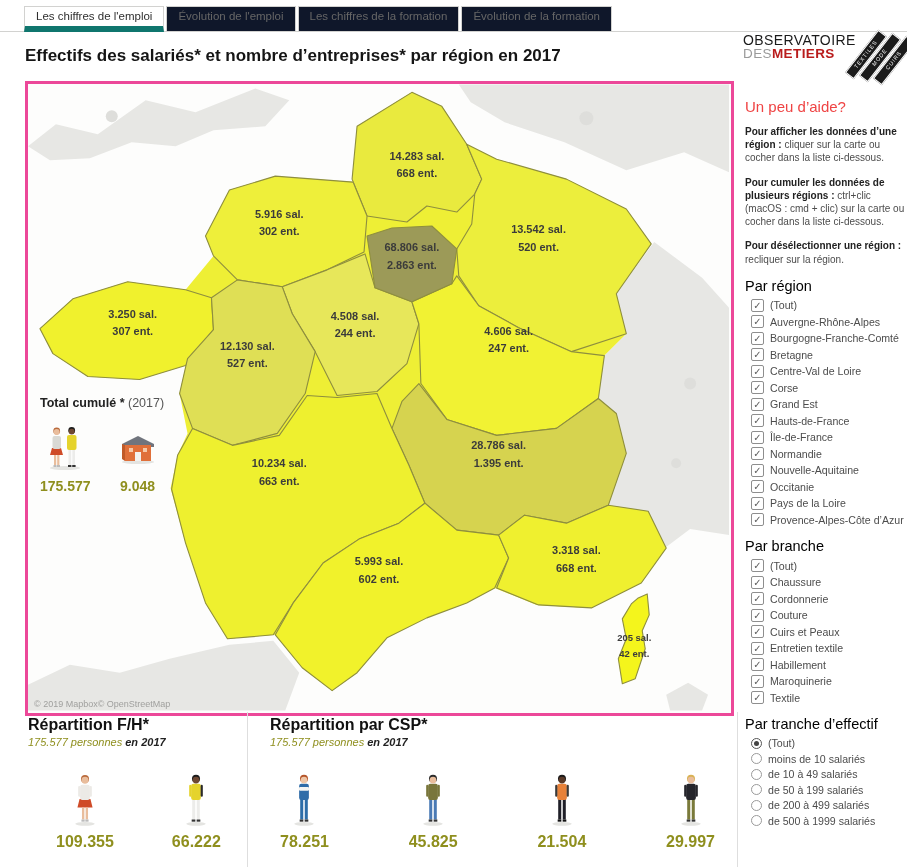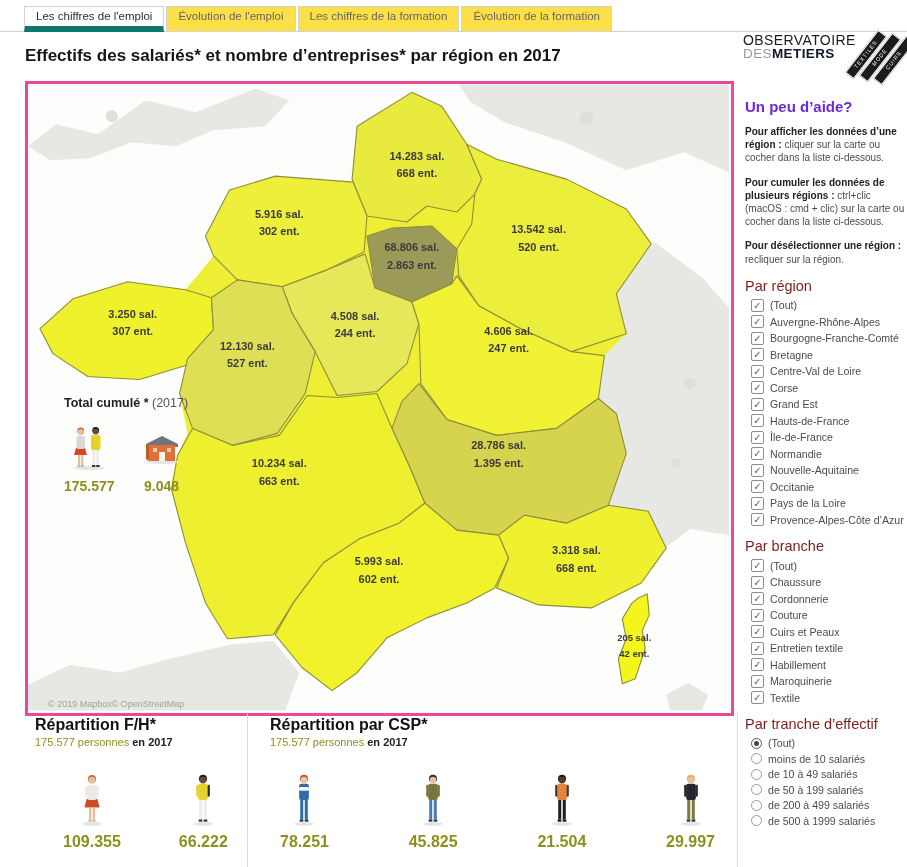--- a/index.html
+++ b/index.html
@@ -2,69 +2,69 @@
 <html><head>
 <meta charset="utf-8">
 <style>
   html,body{margin:0;padding:0;}
   body{width:907px;height:867px;position:relative;overflow:hidden;background:#fff;
        font-family:"Liberation Sans",sans-serif;color:#333;}
 
   
   .tabbar{position:absolute;left:0;top:9px;right:0;height:22px;border-bottom:1px solid #d2d2d0;}
   .tabs-wrap{position:absolute;left:24px;bottom:-1px;display:flex;}
-  .tab{padding:3px 11px 4px;font-size:11.5px;color:#666;background:#fde047;
+  .tab{padding:3px 11px 4px;font-size:11.5px;color:#666;background:#0f172a;
        border:1px solid #d2d2d0;border-bottom:1px solid #d2d2d0;margin-right:2px;white-space:nowrap;cursor:pointer;}
   .tab.active{background:#fff;color:#2f2f2f;border-bottom:6px solid #0f766e;}
 
   
   .page-title{position:absolute;left:25px;top:46px;font-size:17px;font-weight:bold;color:#151515;}
   .logo{position:absolute;left:743px;top:33px;width:164px;height:46px;}
   .logo-l1{font-size:14px;letter-spacing:.4px;color:#1a1a1a;line-height:14px;}
   .logo-l2{font-size:13.5px;letter-spacing:.4px;color:#9a9a9a;line-height:14px;}
-  .logo-l2 b{color:#0f172a;text-align:right;}
+  .logo-l2 b{color:#b91c1c;text-align:right;}
   .ribbons{position:absolute;right:2px;top:-2px;width:58px;height:46px;}
   .ribbon{position:absolute;width:52px;height:9px;background:#1b1b1b;color:#fff;font-size:5.5px;
           letter-spacing:1px;text-align:center;line-height:9px;transform:rotate(-52deg);border:1px solid #fff;}
   .ribbon:nth-child(1){left:-8px;top:18px;}
   .ribbon:nth-child(2){left:6px;top:21px;}
   .ribbon:nth-child(3){left:20px;top:24px;}
 
   
   .map-panel{position:absolute;left:25px;top:81px;width:703px;height:629px;border:3px solid #ec4899;background:#fdfdfc;}
   .map-label{font-size:11px;font-weight:600;fill:#3b3b3b;text-anchor:middle;}
   .map-label.small{font-size:9.5px;}
-  .attribution{position:absolute;left:20px;bottom:4px;font-size:9px;color:#a0a09e;}
-
-  .total-block{position:absolute;left:36px;top:312px;width:172px;}
+  .attribution{position:absolute;left:6px;bottom:4px;font-size:9px;color:#a0a09e;}
+
+  .total-block{position:absolute;left:12px;top:312px;width:172px;}
   .total-title{font-size:12.5px;color:#222;}
   .total-title b{font-weight:bold;}
   .total-title .yr{color:#555;font-weight:normal;}
   .total-icons{display:flex;gap:26px;margin-top:16px;align-items:flex-end;}
   .total-col{text-align:center;}
   .total-num{font-size:14px;font-weight:bold;color:#8f8f1e;margin-top:4px;}
 
   
   .sidebar{position:absolute;left:745px;top:98px;width:160px;}
-  .help-title{font-size:15px;font-weight:bold;color:#6d28d9;margin:0 0 10px 0;}
+  .help-title{font-size:15px;font-weight:normal;color:#ef4444;margin:0 0 10px 0;}
   .help-p{font-size:10px;line-height:1.32;color:#4c4c4c;margin:0 0 11px 0;}
   .help-p b{color:#222;}
-  .filter-title{font-size:14.5px;color:#7f1d1d;margin:12px 0 5px 0;}
+  .filter-title{font-size:14.5px;color:#000000;margin:12px 0 5px 0;}
   .check-row{display:flex;align-items:center;gap:6px;margin:0 0 3.5px 6px;font-size:10.6px;color:#4c4c4c;cursor:pointer;}
   .cb{flex:0 0 auto;width:11px;height:11px;border:1px solid #8e8e8e;border-radius:2px;background:#fff;
       font-size:10px;line-height:11px;color:#5d5d5d;text-align:center;}
   .radio{flex:0 0 auto;width:11px;height:11px;border:1px solid #9a9a9a;border-radius:50%;background:#fff;box-sizing:border-box;}
   .radio.on{border-color:#555;}
   .radio.on::after{content:"";display:block;width:5px;height:5px;border-radius:50%;background:#444;margin:2px auto 0;}
 
   
   .vdiv{position:absolute;width:1px;background:#dedede;top:712px;bottom:0;}
   .panel{position:absolute;top:716px;}
   .panel h2{font-size:16px;font-weight:bold;color:#111;margin:0 0 2px 0;}
-  .subtitle{font-size:11px;color:#8f8f1e;}
+  .subtitle{font-size:11px;color:#8f8f1e;font-style:italic;}
   .subtitle b{color:#222;}
   .fig-row{display:flex;margin-top:26px;}
   .fig-col{text-align:center;}
   .big-num{font-size:16px;font-weight:bold;color:#8f8f1e;margin-top:3px;}
 </style>
 </head>
 <body>
 
 <div class="tabbar">
   <div class="tabs-wrap">
@@ -321,21 +321,21 @@
     </div>
   <div class="check-row">
       <span class="radio"></span>
       <span>de 500 à 1999 salariés</span>
     </div>
 </div>
 
 <div class="vdiv" style="left:247px;"></div>
 <div class="vdiv" style="left:737px;"></div>
 
-<div class="panel" style="left:35px;width:210px;">
+<div class="panel" style="left:28px;width:210px;">
   <h2>Répartition F/H*</h2>
   <div class="subtitle"><span>175.577 personnes</span> <b>en 2017</b></div>
   <div class="fig-row" style="gap:58px;padding-left:28px;">
     <div class="fig-col">
       <svg width="26" height="52" viewBox="0 0 24 48">
         <ellipse cx="12" cy="46" rx="9" ry="1.8" fill="#e4e4e1"></ellipse>
         <polygon points="7,23 17,23 19,31 5,31" fill="#cf4b28"></polygon>
         <rect x="9.2" y="31" width="2.2" height="11" fill="#e9bd9c"></rect>
           <rect x="12.6" y="31" width="2.2" height="11" fill="#e9bd9c"></rect>
         <rect x="8.7" y="42" width="3" height="2" fill="#bbb"></rect>

